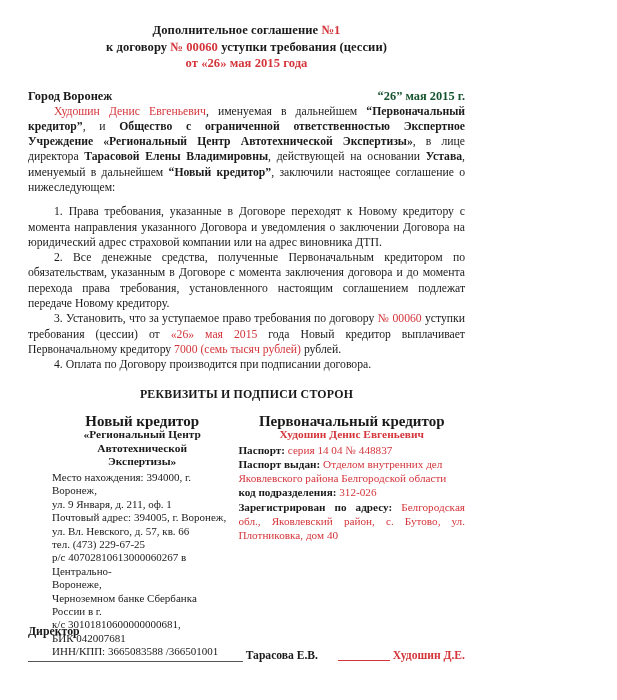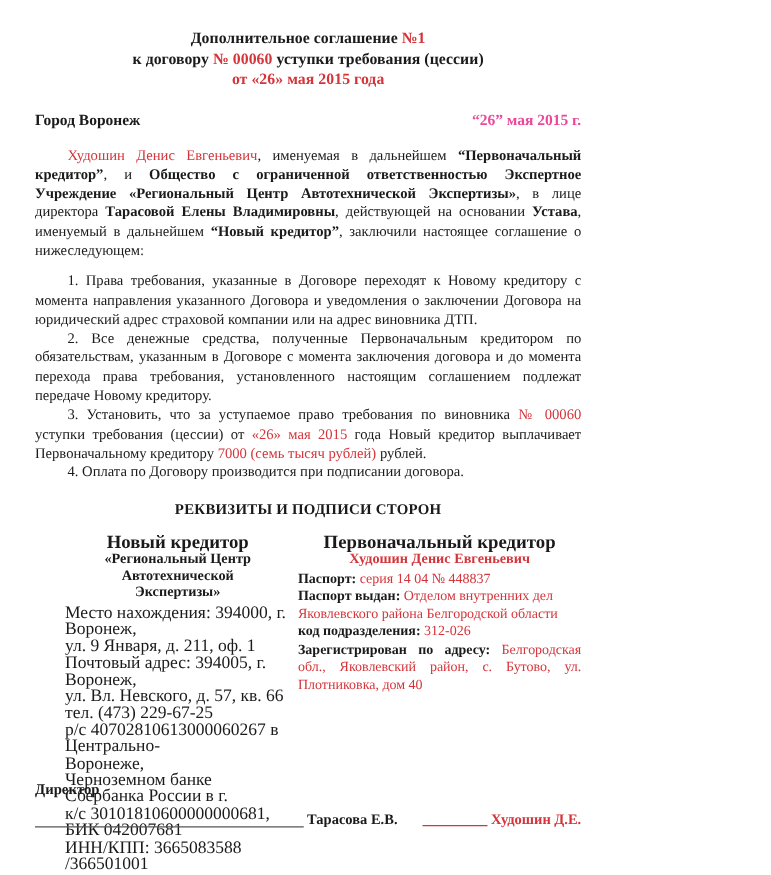--- a/index.html
+++ b/index.html
@@ -40,32 +40,31 @@
 
   
   .city-row {
     display: flex;
     justify-content: space-between;
     align-items: center;
     margin-top: 17px;
     font-weight: bold;
     font-size: 12.4px;
   }
-  .city-row .date { color: #ec4899; }
+  .city-row .date { color: #14532d; }
 
   
   .para {
     text-align: justify;
     text-justify: inter-word;
     line-height: 15.3px;
     font-size: 11.7px;
     margin: 0;
   }
   .intro {
-    margin-top: 13px;
     text-indent: 26px;
   }
   .clauses {
     margin-top: 9px;
   }
   .clause {
     text-align: justify;
     text-indent: 26px;
     line-height: 15.3px;
     font-size: 11.7px;
@@ -103,21 +102,21 @@
     line-height: 13.6px;
   }
   .org-name {
     text-align: center;
     font-weight: bold;
     font-size: 11.4px;
     line-height: 13.6px;
   }
   .detail-list {
     margin-top: 2px;
-    font-size: 14px;
+    font-size: 11px;
     line-height: 13.4px;
   }
   .detail-list div { white-space: normal; }
 
   .col-right .party-name {
     text-align: center;
     font-weight: bold;
     font-size: 11.4px;
     line-height: 13.6px;
   }
@@ -205,21 +204,21 @@
       <p class="clause">
         <span>1.</span>
         <span>Права требования, указанные в Договоре переходят к Новому кредитору с момента направления указанного Договора и уведомления о заключении Договора на юридический адрес страховой компании или на адрес виновника ДТП.</span>
       </p>
       <p class="clause">
         <span>2.</span>
         <span>Все денежные средства, полученные Первоначальным кредитором по обязательствам, указанным в Договоре с момента заключения договора и до момента перехода права требования, установленного настоящим соглашением подлежат передаче Новому кредитору.</span>
       </p>
       <p class="clause">
         <span>3.</span>
-        <span>Установить, что за уступаемое право требования по виновника </span><span class="red">№ 00060</span><span> уступки требования (цессии) от </span><span class="red">«26» мая 2015</span><span> года Новый кредитор выплачивает Первоначальному кредитору </span><span class="red">7000 (семь тысяч рублей)</span><span> рублей.</span>
+        <span>Установить, что за уступаемое право требования по договору </span><span class="red">№ 00060</span><span> уступки требования (цессии) от </span><span class="red">«26» мая 2015</span><span> года Новый кредитор выплачивает Первоначальному кредитору </span><span class="red">7000 (семь тысяч рублей)</span><span> рублей.</span>
       </p>
       <p class="clause">
         <span>4.</span>
         <span>Оплата по Договору производится при подписании договора.</span>
       </p>
     </div>
 
     <div class="req-heading">РЕКВИЗИТЫ И ПОДПИСИ СТОРОН</div>
 
     <div class="cols">

